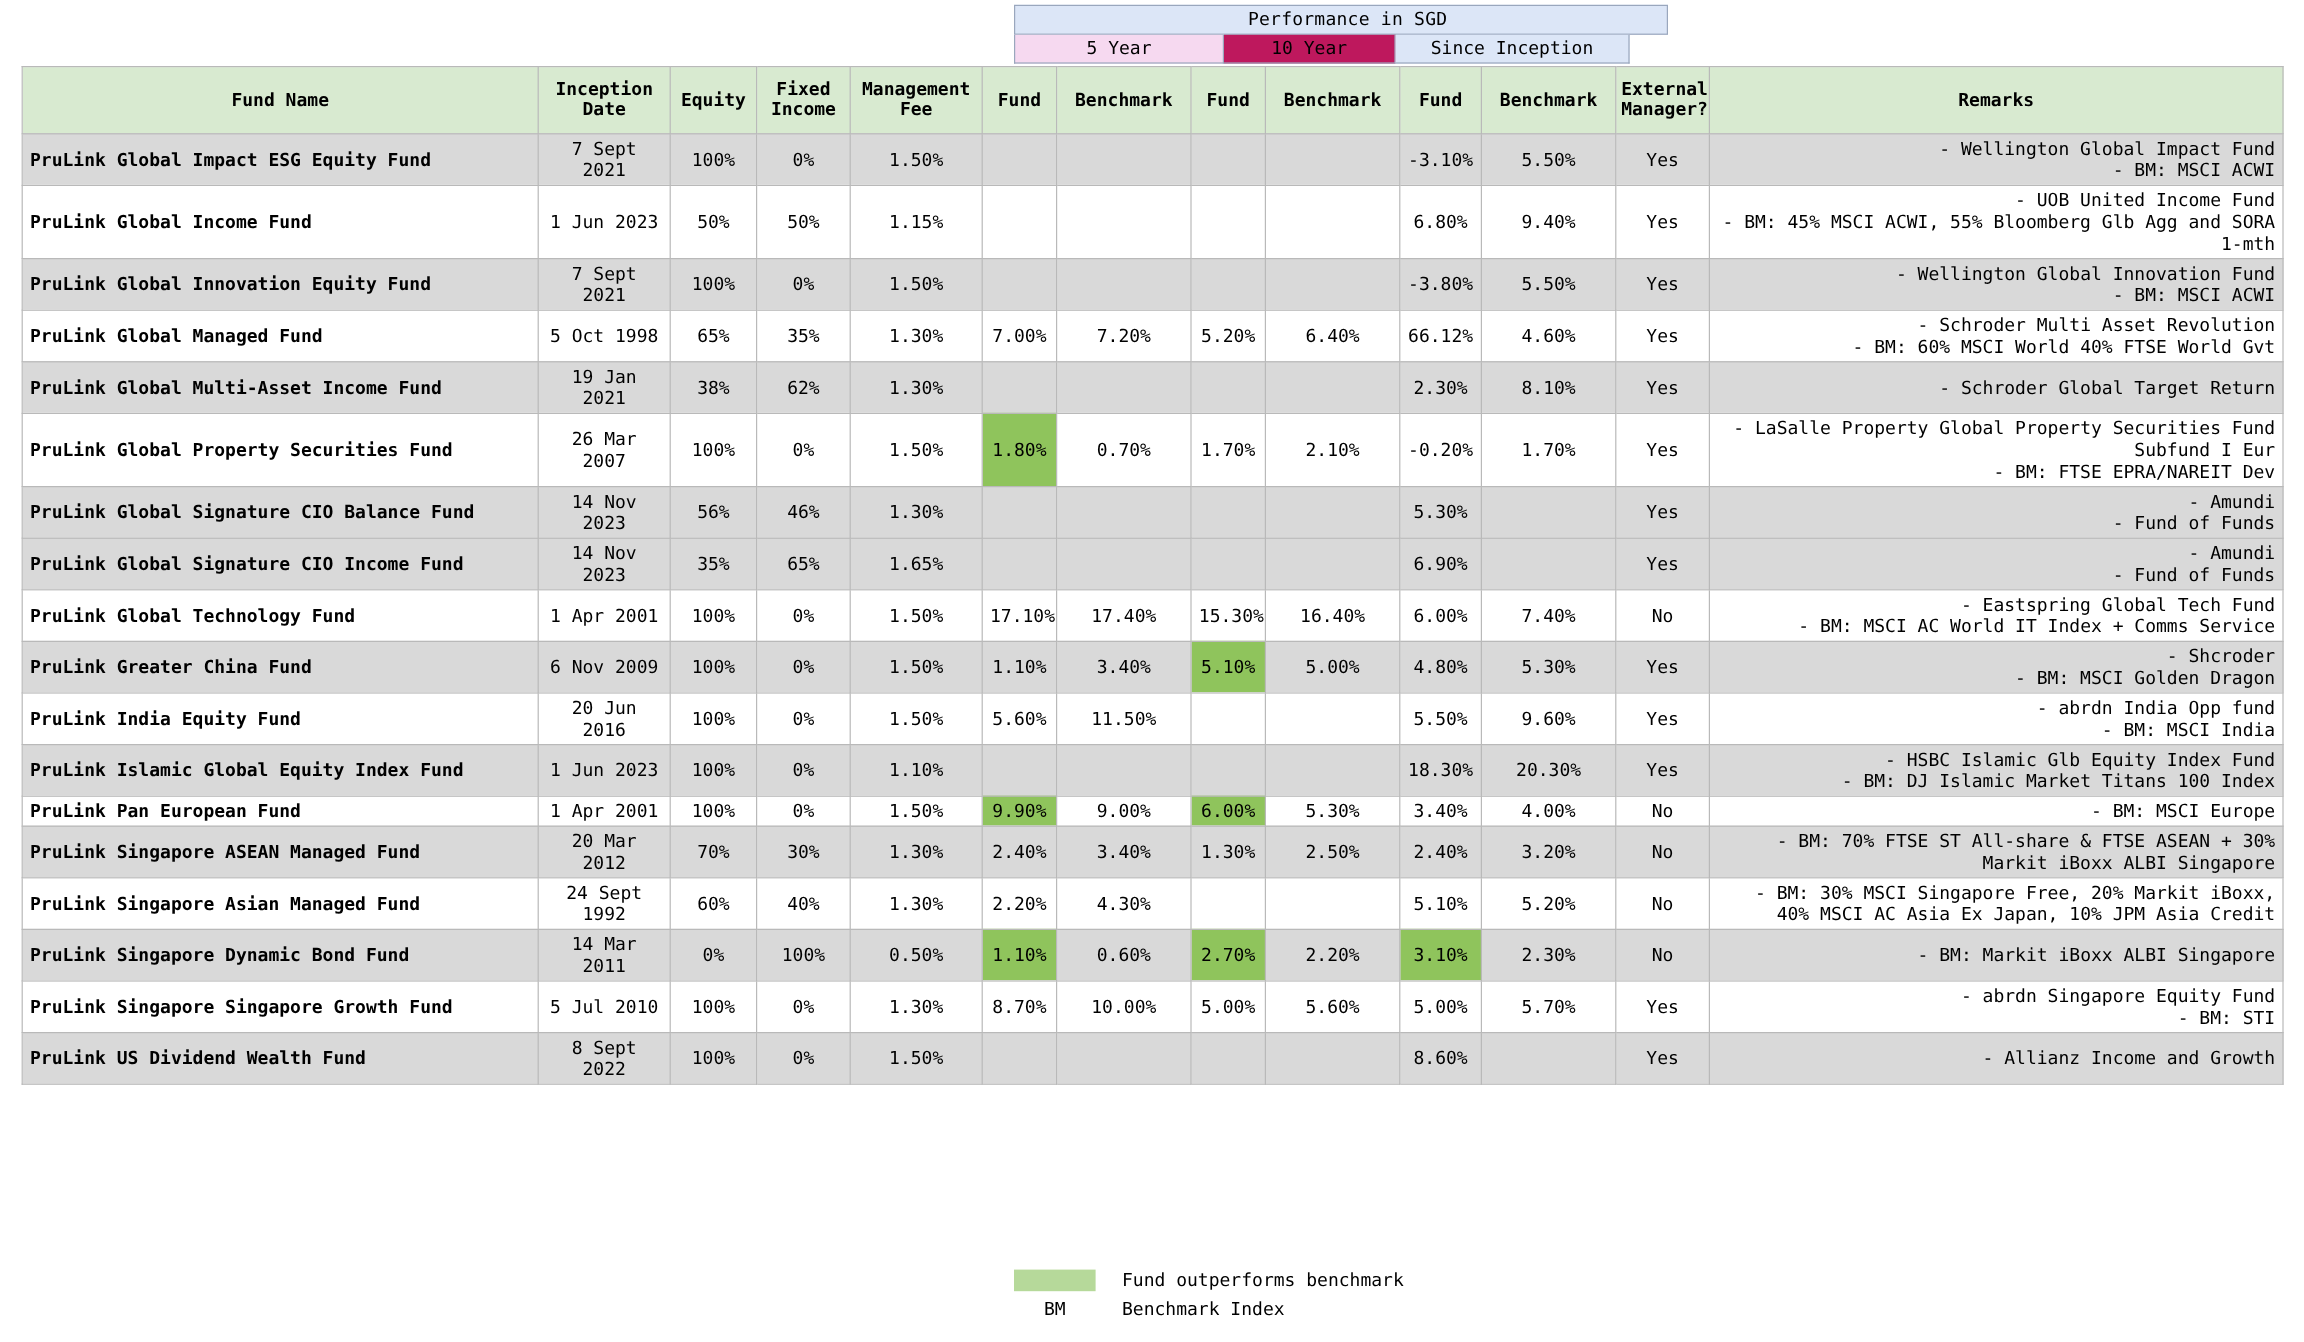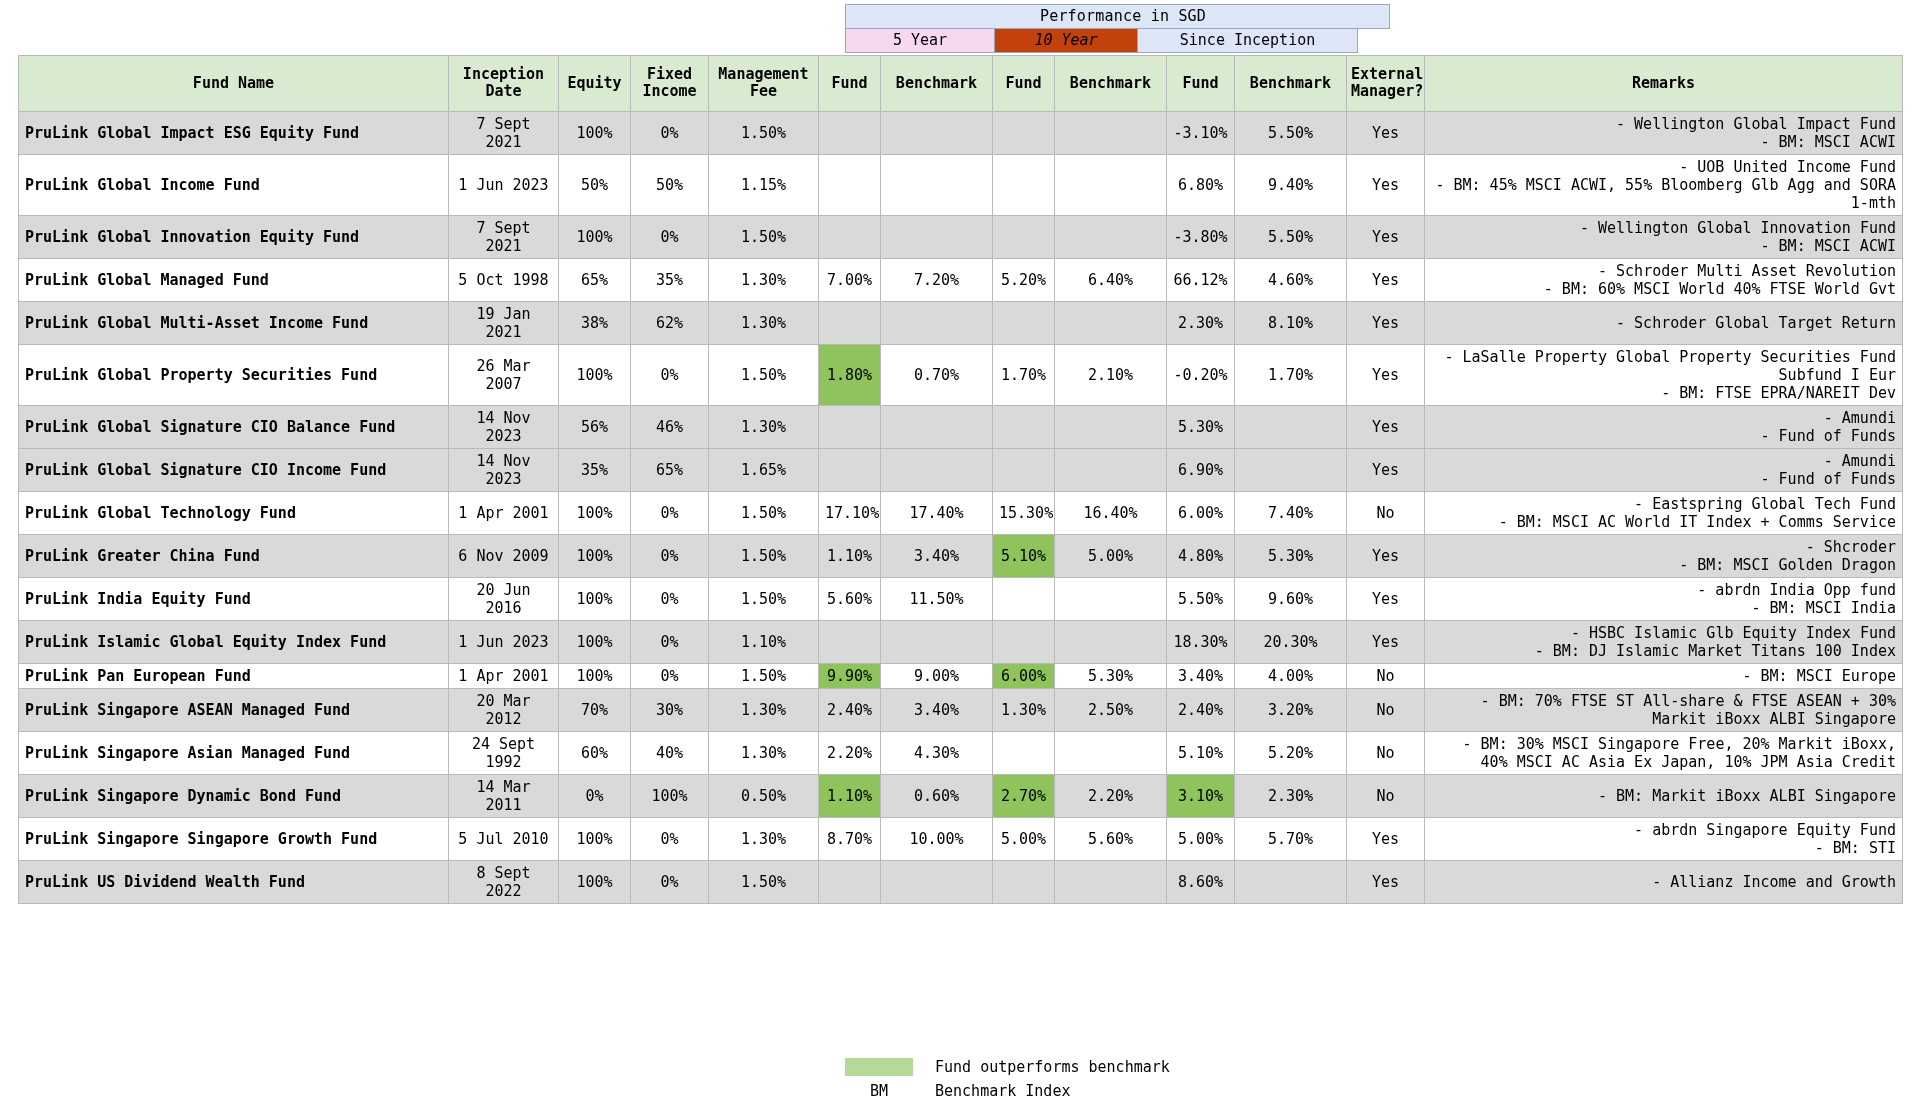--- a/index.html
+++ b/index.html
@@ -42,23 +42,23 @@
     display: flex;
   }
   .perf-sub div {
     border: 1px solid #9aa7bd;
     border-top: none;
     text-align: center;
     font-size: 15px;
     padding: 2px 0 3px 0;
     box-sizing: border-box;
   }
-  .perf-5y    { width: 150px; background: #f6d9f0; }
-  .perf-10y   { width: 143px; background: #c2410c; border-left: none !important; font-style: italic; }
-  .perf-since { width: 220px; background: #dce6f7; border-left: none !important; }
+  .perf-5y    { width: 175px; background: #f6d9f0; }
+  .perf-10y   { width: 143px; background: #be185d; border-left: none !important; }
+  .perf-since { width: 195px; background: #dce6f7; border-left: none !important; }
 
   
   table.funds {
     position: absolute;
     left: 18px;
     top: 55px;
     border-collapse: collapse;
     table-layout: fixed;
     width: 1884px;
     font-size: 15px;

